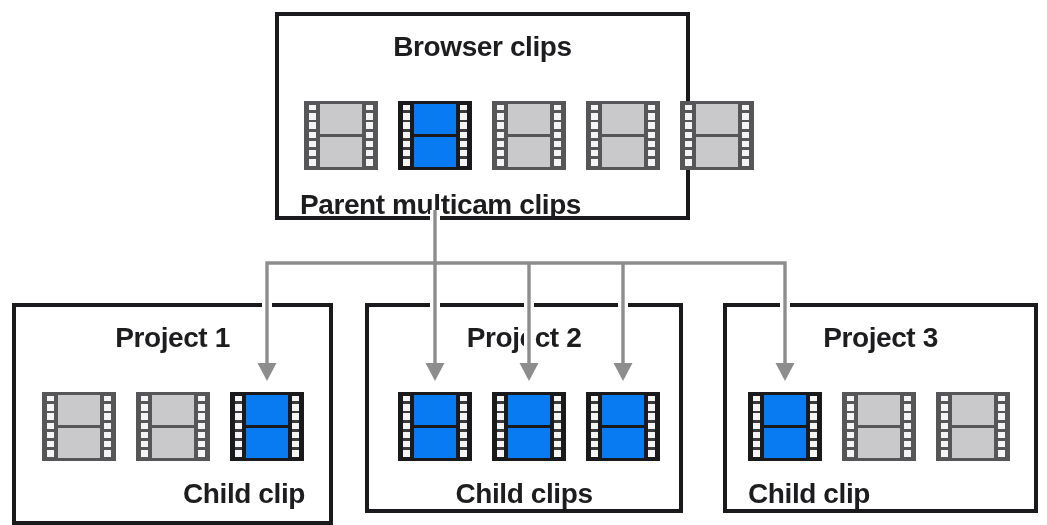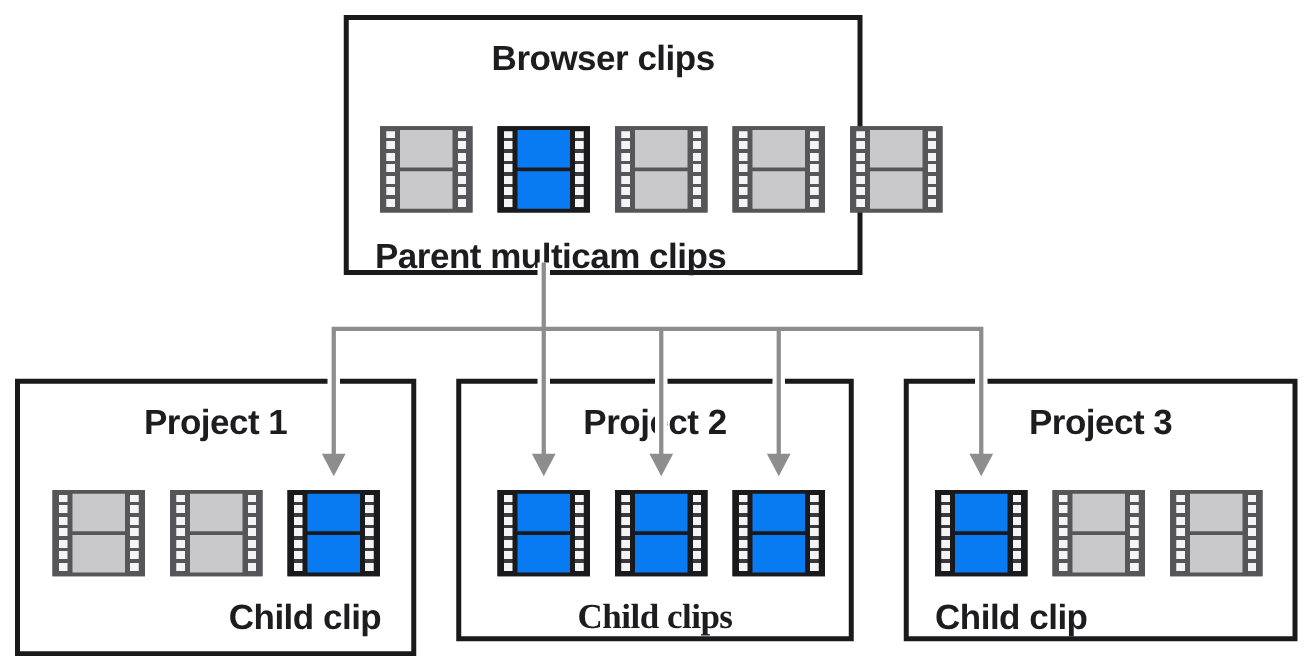--- a/index.html
+++ b/index.html
@@ -18,21 +18,21 @@
   
   .title{position:absolute;top:14px;left:0;right:0;text-align:center;z-index:4;
          font-size:28px;font-weight:700;letter-spacing:-0.4px;line-height:34px;margin:0;}
   .title-text{display:inline-block;background:var(--background,#fff);padding:0 8px;}
 
   
   .caption{position:absolute;z-index:2;font-size:28px;font-weight:700;
            letter-spacing:-0.4px;line-height:34px;}
   .browser .caption{left:21px;top:172px;}
   .p1 .caption{right:24px;top:170px;}
-  .p2 .caption{left:0;right:0;top:170px;text-align:center;font-family:Liberation Serif, serif;}
+  .p2 .caption{left:0;right:0;top:170px;text-align:center;}
   .p3 .caption{left:21px;top:170px;}
 
   
   .clip-row{position:absolute;top:85px;display:flex;gap:20px;z-index:2;}
   .browser .clip-row{left:25px;}
   .p1 .clip-row{left:26px;}
   .p2 .clip-row{left:29px;}
   .p3 .clip-row{left:21px;}
 
   .clip{display:flex;width:74px;height:69px;box-sizing:border-box;flex:0 0 74px;}

